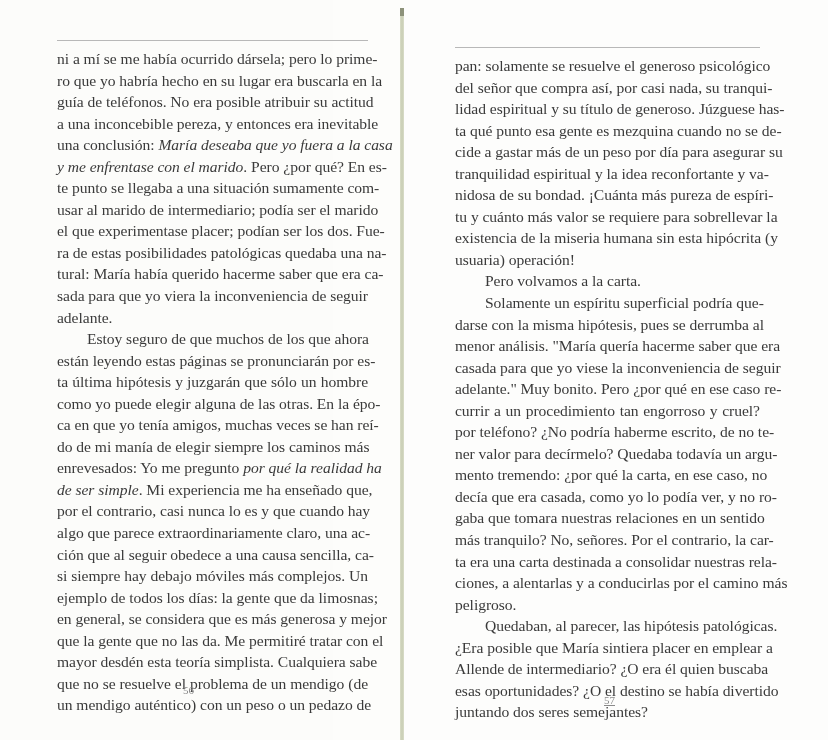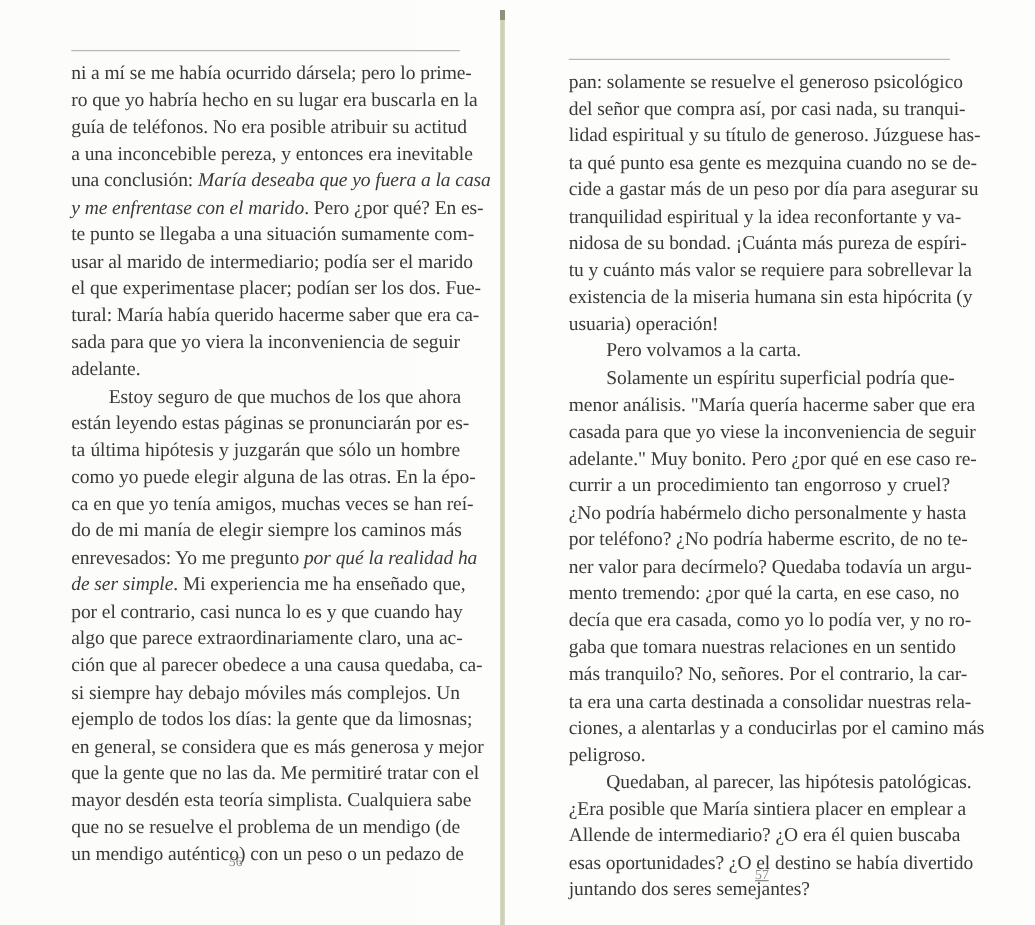--- a/index.html
+++ b/index.html
@@ -43,34 +43,35 @@
   <div class="text" id="left-text" style="left:57px; top:48px; width:311px;">
       <span class="line">ni a mí se me había ocurrido dársela; pero lo prime-</span>
       <span class="line">ro que yo habría hecho en su lugar era buscarla en la</span>
       <span class="line">guía de teléfonos. No era posible atribuir su actitud</span>
       <span class="line">a una inconcebible pereza, y entonces era inevitable</span>
       <span class="line">una conclusión: <em>María deseaba que yo fuera a la casa</em></span>
       <span class="line"><em>y me enfrentase con el marido</em>. Pero ¿por qué? En es-</span>
       <span class="line">te punto se llegaba a una situación sumamente com-</span>
       <span class="line">usar al marido de intermediario; podía ser el marido</span>
       <span class="line">el que experimentase placer; podían ser los dos. Fue-</span>
+      <span class="line">ra de estas posibilidades patológicas quedaba una na-</span>
       <span class="line">tural: María había querido hacerme saber que era ca-</span>
       <span class="line">sada para que yo viera la inconveniencia de seguir</span>
       <span class="line last">adelante.</span>
       <span class="line ind">Estoy seguro de que muchos de los que ahora</span>
       <span class="line">están leyendo estas páginas se pronunciarán por es-</span>
       <span class="line">ta última hipótesis y juzgarán que sólo un hombre</span>
       <span class="line">como yo puede elegir alguna de las otras. En la épo-</span>
       <span class="line">ca en que yo tenía amigos, muchas veces se han reí-</span>
       <span class="line">do de mi manía de elegir siempre los caminos más</span>
       <span class="line">enrevesados: Yo me pregunto <em>por qué la realidad ha</em></span>
       <span class="line"><em>de ser simple</em>. Mi experiencia me ha enseñado que,</span>
       <span class="line">por el contrario, casi nunca lo es y que cuando hay</span>
       <span class="line">algo que parece extraordinariamente claro, una ac-</span>
-      <span class="line">ción que al parecer obedece a una causa quedaba, ca-</span>
+      <span class="line">ción que al seguir obedece a una causa sencilla, ca-</span>
       <span class="line">si siempre hay debajo móviles más complejos. Un</span>
       <span class="line">ejemplo de todos los días: la gente que da limosnas;</span>
       <span class="line">en general, se considera que es más generosa y mejor</span>
       <span class="line">que la gente que no las da. Me permitiré tratar con el</span>
       <span class="line">mayor desdén esta teoría simplista. Cualquiera sabe</span>
       <span class="line">que no se resuelve el problema de un mendigo (de</span>
       <span class="line">un mendigo auténtico) con un peso o un pedazo de</span>
     </div>
   <div class="folio" style="left:183px; top:684px;">56</div>
 </div>
@@ -86,25 +87,25 @@
       <span class="line">lidad espiritual y su título de generoso. Júzguese has-</span>
       <span class="line">ta qué punto esa gente es mezquina cuando no se de-</span>
       <span class="line">cide a gastar más de un peso por día para asegurar su</span>
       <span class="line">tranquilidad espiritual y la idea reconfortante y va-</span>
       <span class="line">nidosa de su bondad. ¡Cuánta más pureza de espíri-</span>
       <span class="line">tu y cuánto más valor se requiere para sobrellevar la</span>
       <span class="line">existencia de la miseria humana sin esta hipócrita (y</span>
       <span class="line last">usuaria) operación!</span>
       <span class="line last ind">Pero volvamos a la carta.</span>
       <span class="line ind">Solamente un espíritu superficial podría que-</span>
+      <span class="line">darse con la misma hipótesis, pues se derrumba al</span>
       <span class="line">menor análisis. "María quería hacerme saber que era</span>
       <span class="line">casada para que yo viese la inconveniencia de seguir</span>
       <span class="line">adelante." Muy bonito. Pero ¿por qué en ese caso re-</span>
       <span class="line">currir a un procedimiento tan engorroso y cruel?</span>
-      <span class="line">¿No podría habérmelo dicho personalmente y hasta</span>
       <span class="line">por teléfono? ¿No podría haberme escrito, de no te-</span>
       <span class="line">ner valor para decírmelo? Quedaba todavía un argu-</span>
       <span class="line">mento tremendo: ¿por qué la carta, en ese caso, no</span>
       <span class="line">decía que era casada, como yo lo podía ver, y no ro-</span>
       <span class="line">gaba que tomara nuestras relaciones en un sentido</span>
       <span class="line">más tranquilo? No, señores. Por el contrario, la car-</span>
       <span class="line">ta era una carta destinada a consolidar nuestras rela-</span>
       <span class="line">ciones, a alentarlas y a conducirlas por el camino más</span>
       <span class="line last">peligroso.</span>
       <span class="line ind">Quedaban, al parecer, las hipótesis patológicas.</span>

